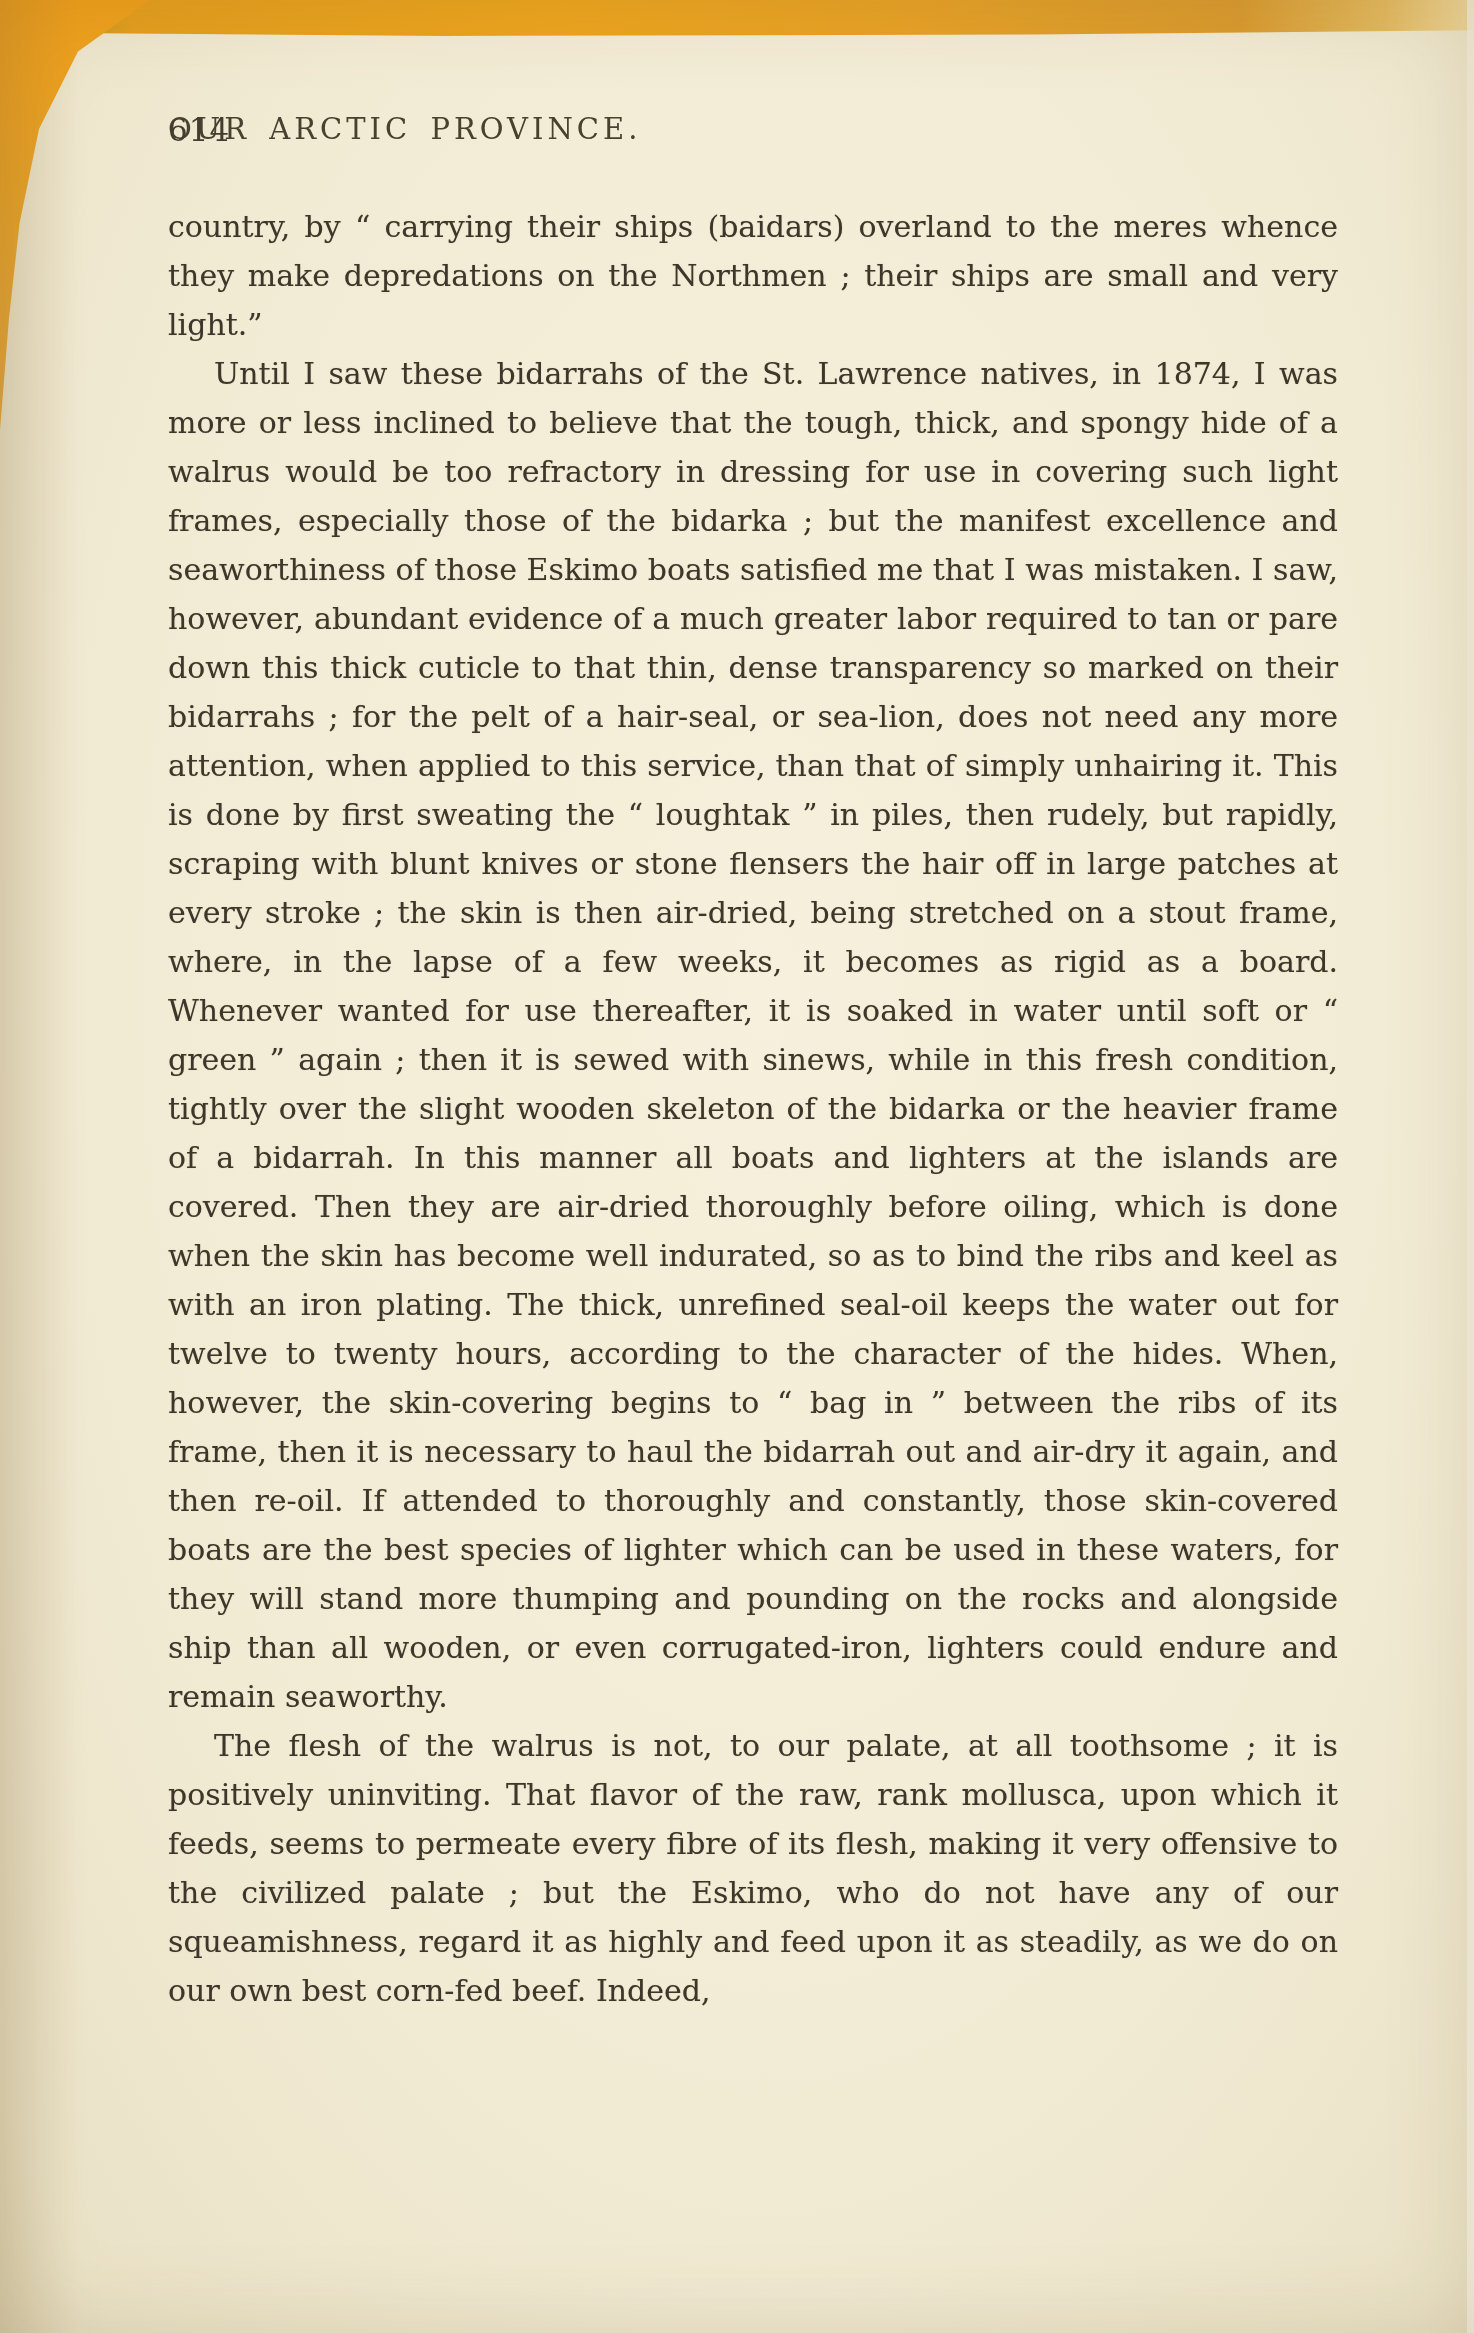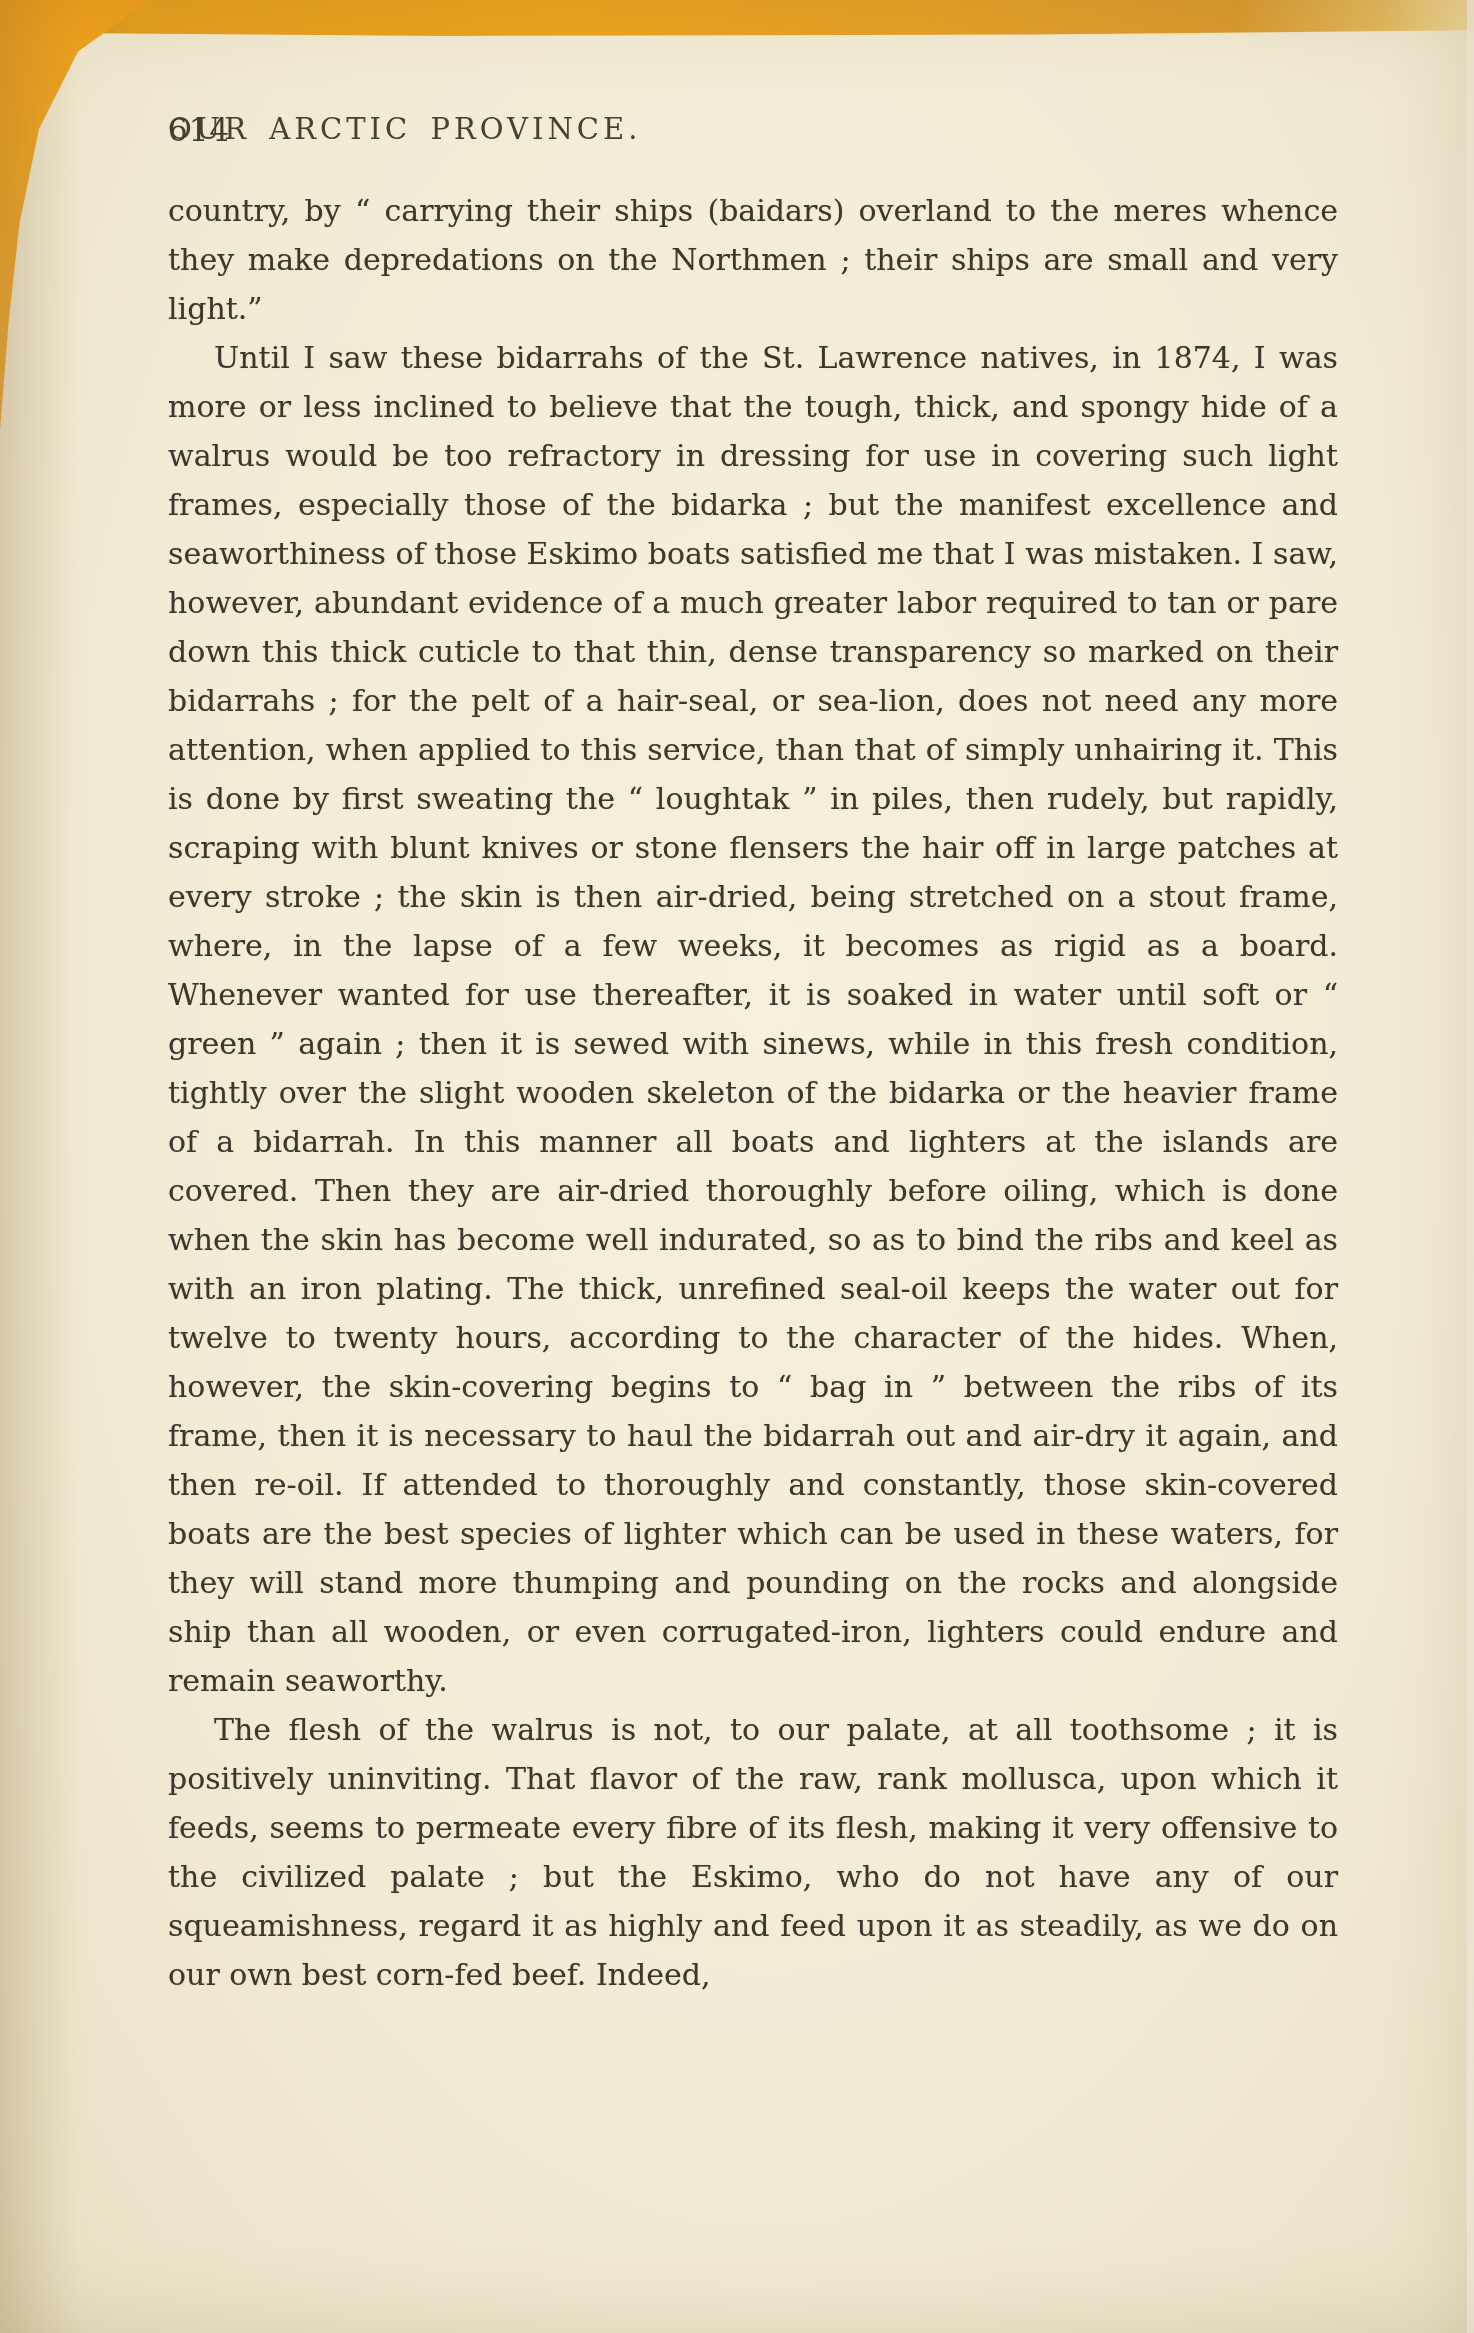--- a/index.html
+++ b/index.html
@@ -72,21 +72,21 @@
     letter-spacing: 1px;
     color: #443c2e;
   }
   .running-title {
     font-size: 29px;
     letter-spacing: 4px;
     word-spacing: 6px;
     color: #49412f;
   }
   .body-text {
-    margin-top: 30px;
+    margin-top: 46px;
     font-size: 30px;
     line-height: 49px;
     text-align: justify;
     color: #3e362a;
     text-shadow: 0 0 1px rgba(70, 58, 34, 0.25);
   }
   .body-text p {
     margin: 0;
     padding: 0;
   }

